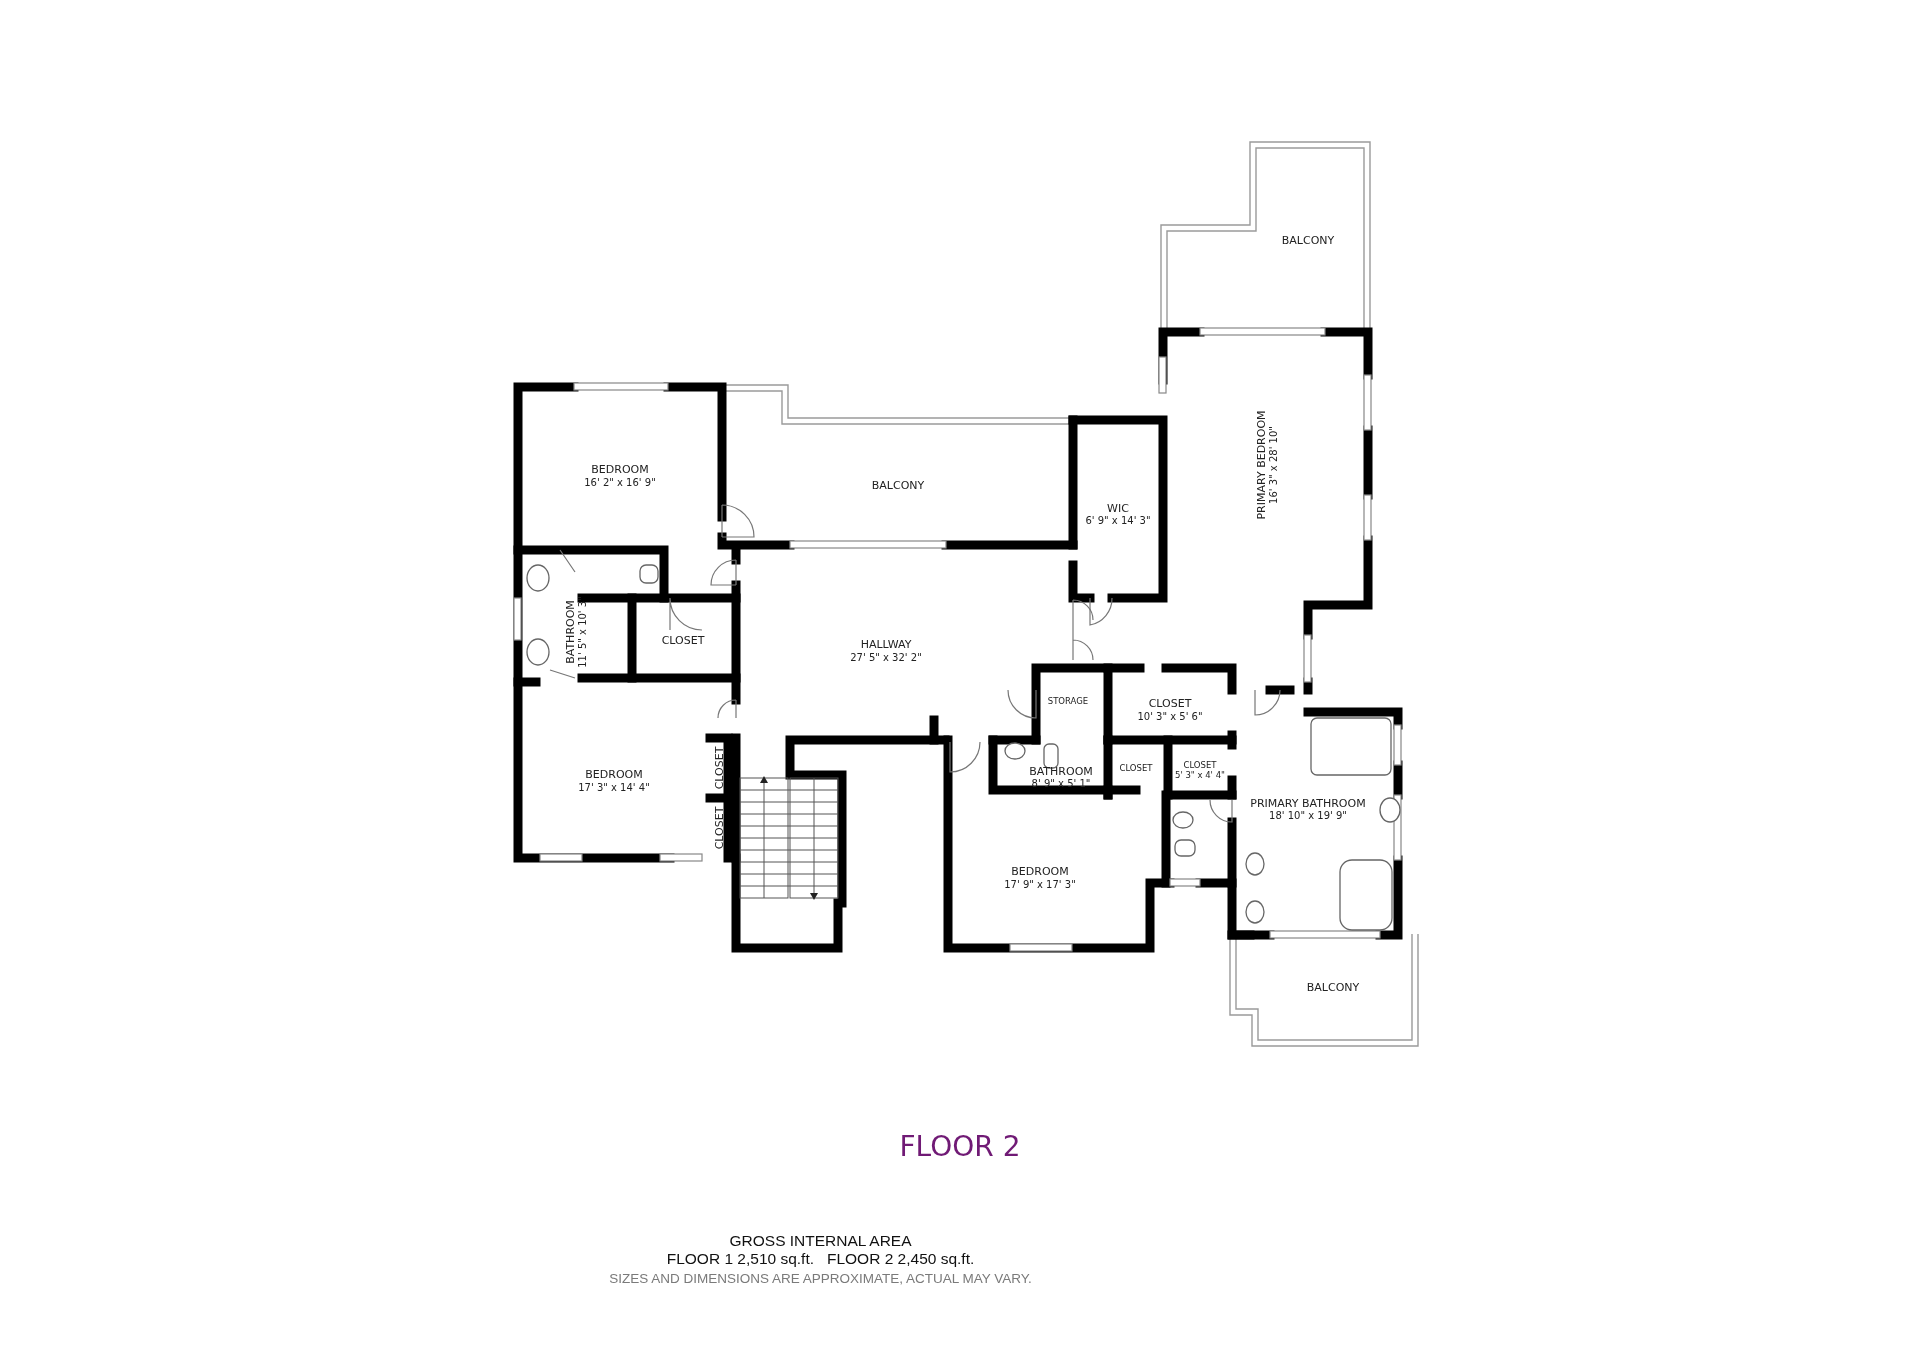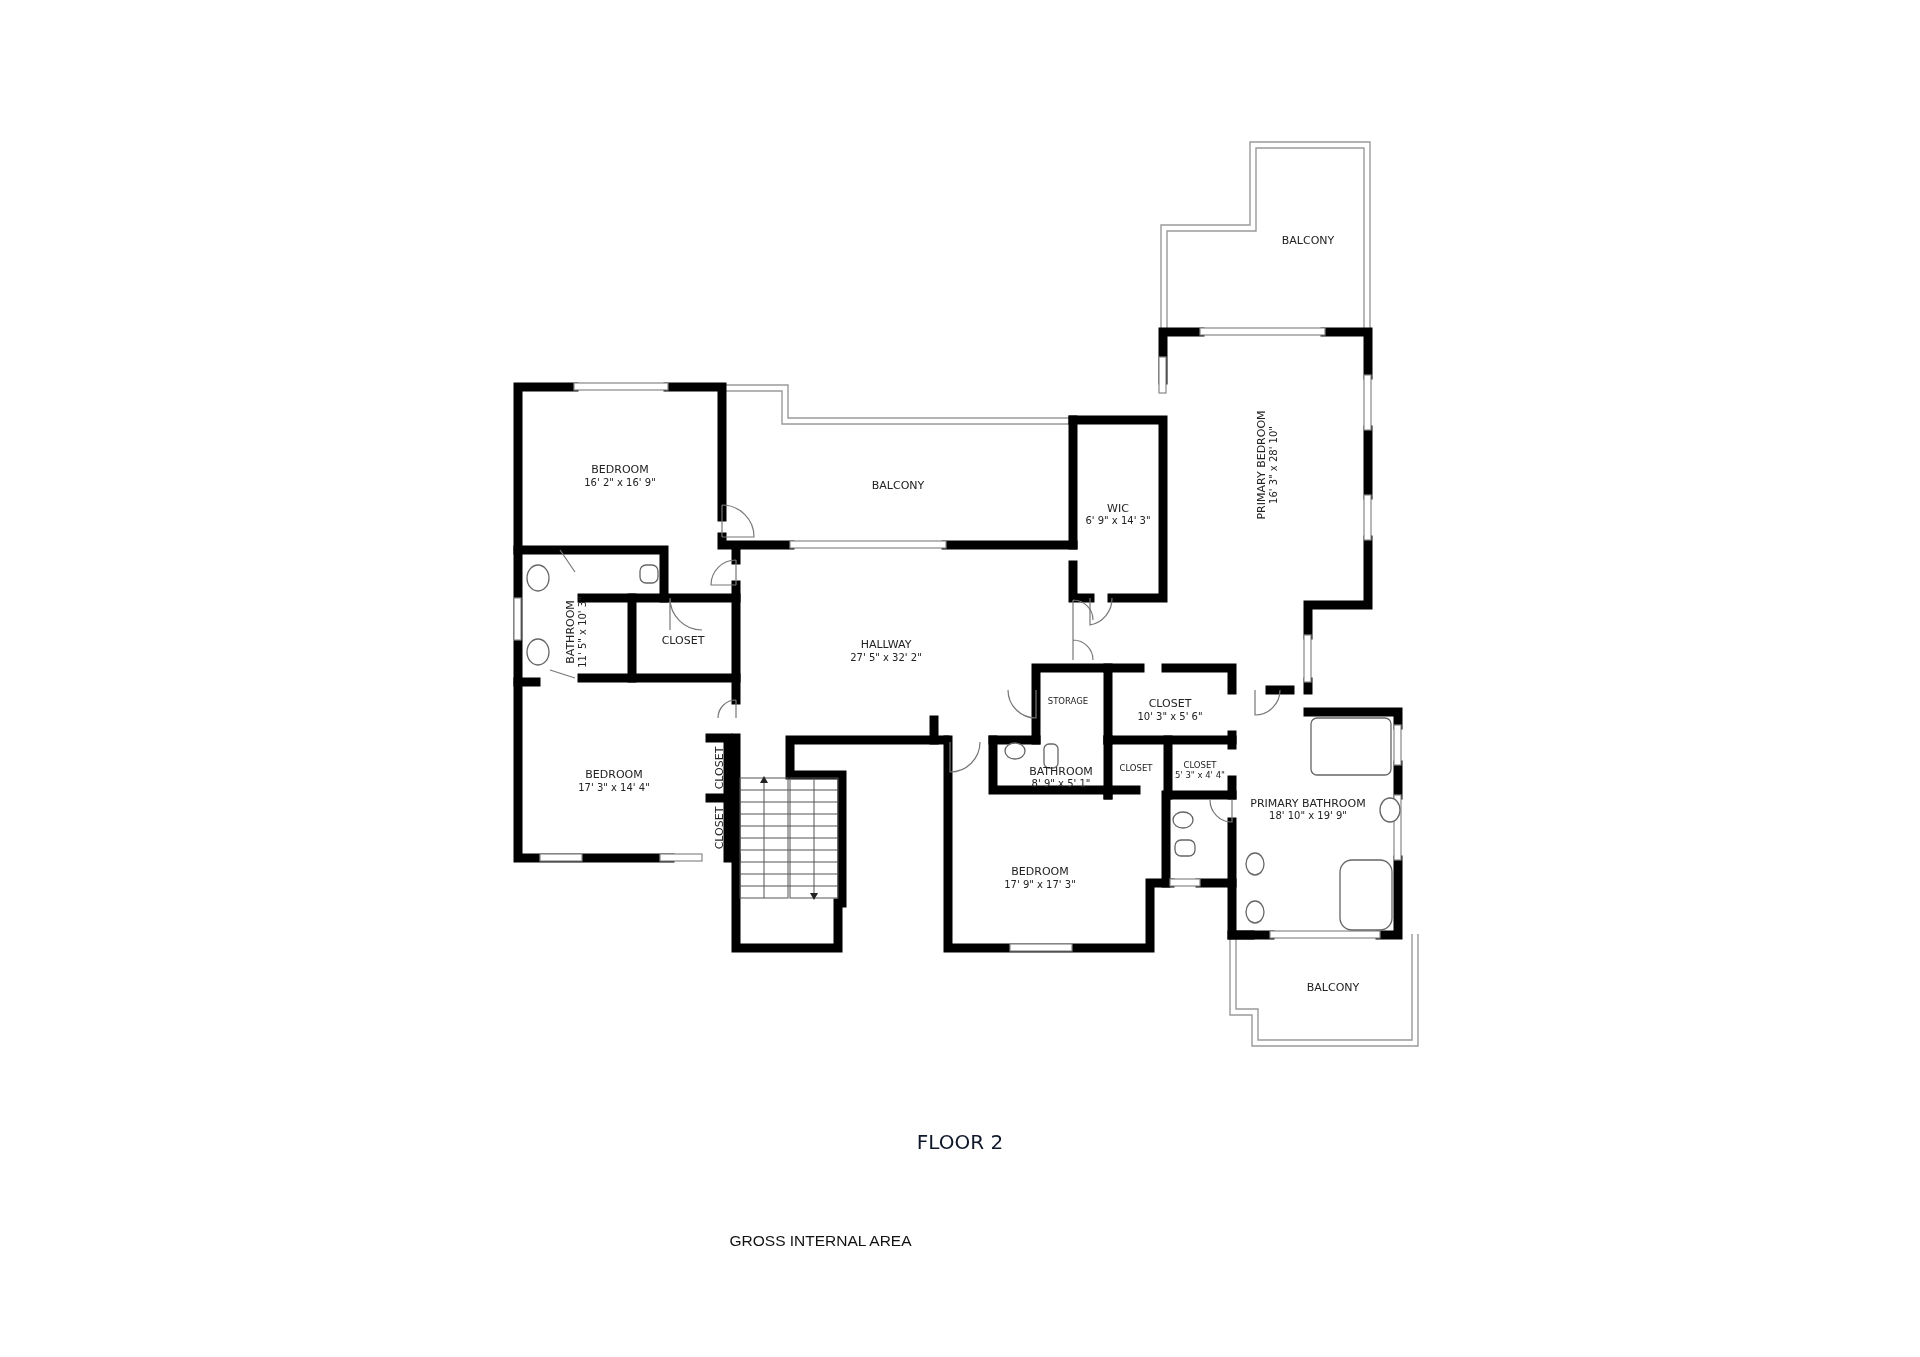--- a/index.html
+++ b/index.html
@@ -10,21 +10,21 @@
   .bal { stroke:#9a9a9a; stroke-width:1.4; fill:none; }
   .win { fill:#fff; stroke:#888; stroke-width:1.2; }
   .door { stroke:#777; stroke-width:1.2; fill:none; }
   .fix { stroke:#666; stroke-width:1.3; fill:#fff; }
   .stair { stroke:#555; stroke-width:1; fill:none; }
   .lbl { font-family:"DejaVu Sans", "Liberation Sans", sans-serif; fill:#222; text-anchor:middle; }
   .room-name { font-size:11px; }
   .room-dim { font-size:10px; }
   .small { font-size:8.5px; }
   #floor-title { position:absolute; left:0; width:1920px; top:1130px; text-align:center;
-                 font-family:"DejaVu Sans", "Liberation Sans", sans-serif; font-size:20px; color:#0f172a; }
+                 font-family:"DejaVu Sans", "Liberation Sans", sans-serif; font-size:28px; color:#701a75; }
   #summary { position:absolute; left:0; width:1641px; top:1232px; text-align:center;
              font-family:"Liberation Sans", "DejaVu Sans", sans-serif; font-size:15.5px; line-height:18px; color:#111; }
   #summary .row { white-space:pre; }
   #disclaimer { color:#7a7a7a; font-size:13.5px; margin-top:2px; }
 </style>
 </head>
 <body>
 
 <svg id="plan" viewBox="0 0 1920 1357" xmlns="http://www.w3.org/2000/svg">
 
@@ -207,13 +207,15 @@
     <text class="lbl room-dim" x="1308" y="819">18' 10" x 19' 9"</text>
 
     <text class="lbl room-name" x="1333" y="991">BALCONY</text>
   </g>
 </svg>
 
 <div id="floor-title">FLOOR 2</div>
 
 <div id="summary">
   <div class="row">GROSS INTERNAL AREA</div>
+  <div class="row">FLOOR 1 2,510 sq.ft.   FLOOR 2 2,450 sq.ft.</div>
+  <div class="row" id="disclaimer">SIZES AND DIMENSIONS ARE APPROXIMATE, ACTUAL MAY VARY.</div>
 </div>
 
 </body></html>

